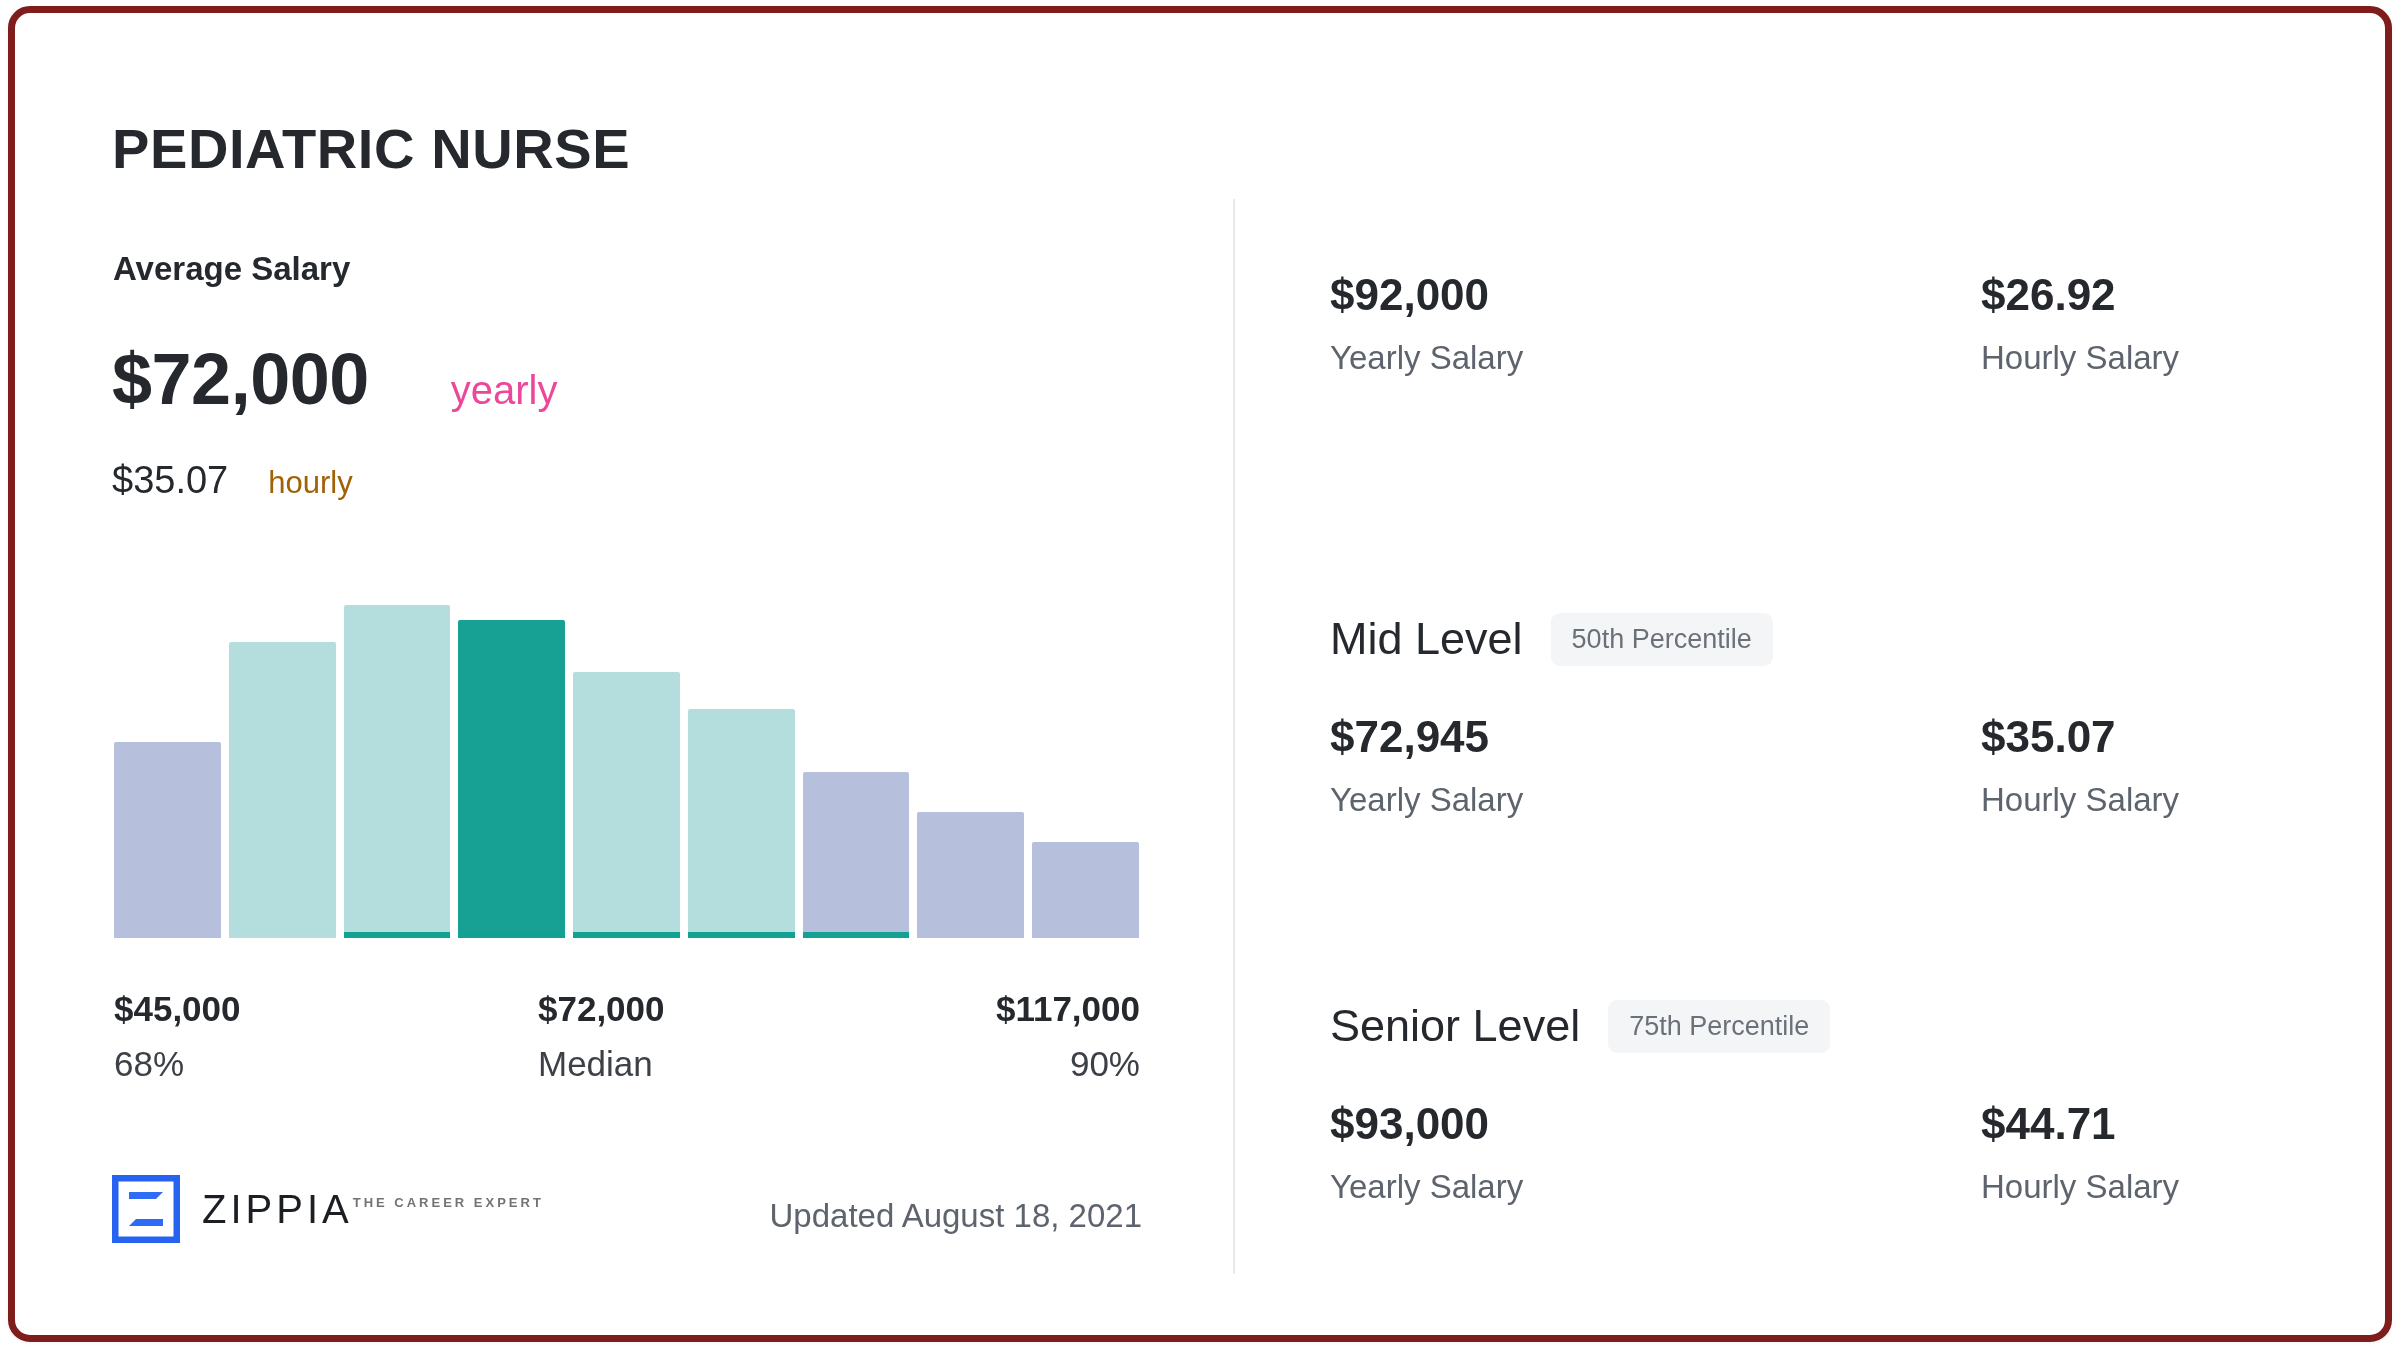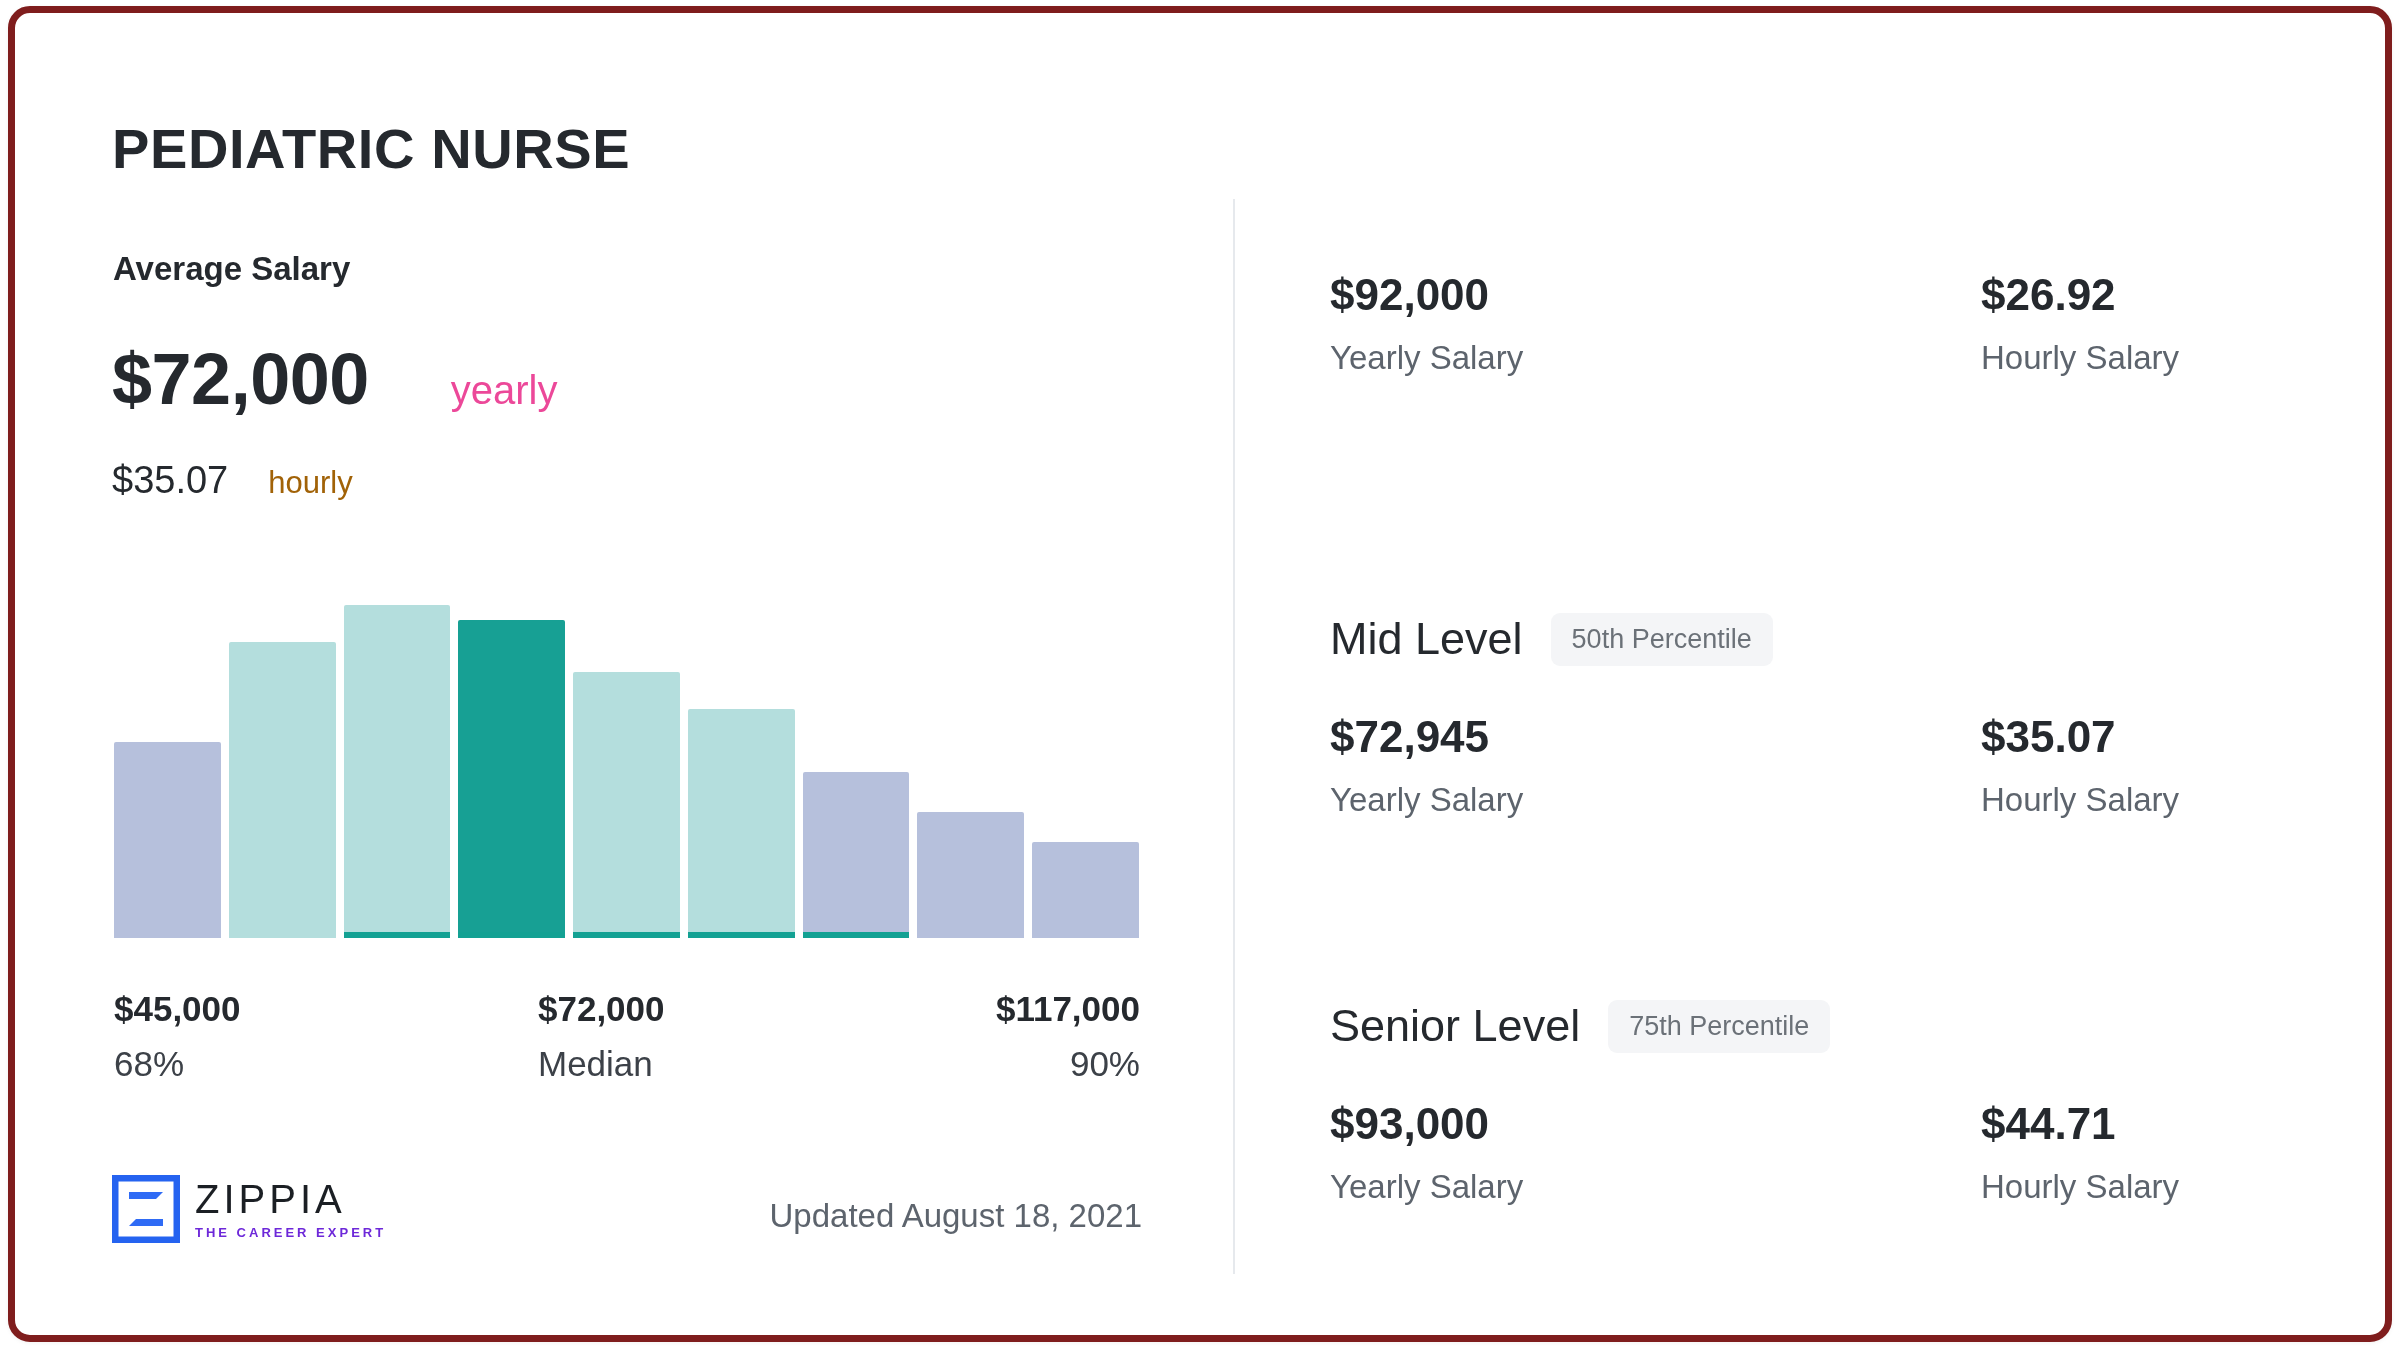--- a/index.html
+++ b/index.html
@@ -136,37 +136,36 @@
     position:absolute;
     left:0; top:2px;
     display:flex;
     align-items:center;
   }
   .logo-mark {
     width:68px; height:68px;
     flex:0 0 auto;
   }
   .logo-text {
-    margin-left:15px;
-    display:flex;
-    flex-direction:column;
+    margin-left:22px;
+    display:flex;
     justify-content:center;
   }
   .logo-name {
     font-size:40px;
     letter-spacing:4px;
     color:#1b1f24;
     line-height:1;
     font-weight:normal;
   }
   .logo-tag {
     margin-top:7px;
     font-size:13px;
     letter-spacing:3.0px;
-    color:#6d28d9;
+    color:#737373;
     font-weight:bold;
     line-height:1;
   }
   .updated {
     position:absolute;
     right:0; top:24px;
     font-size:33px;
     color:#5d646d;
     white-space:nowrap;
   }

